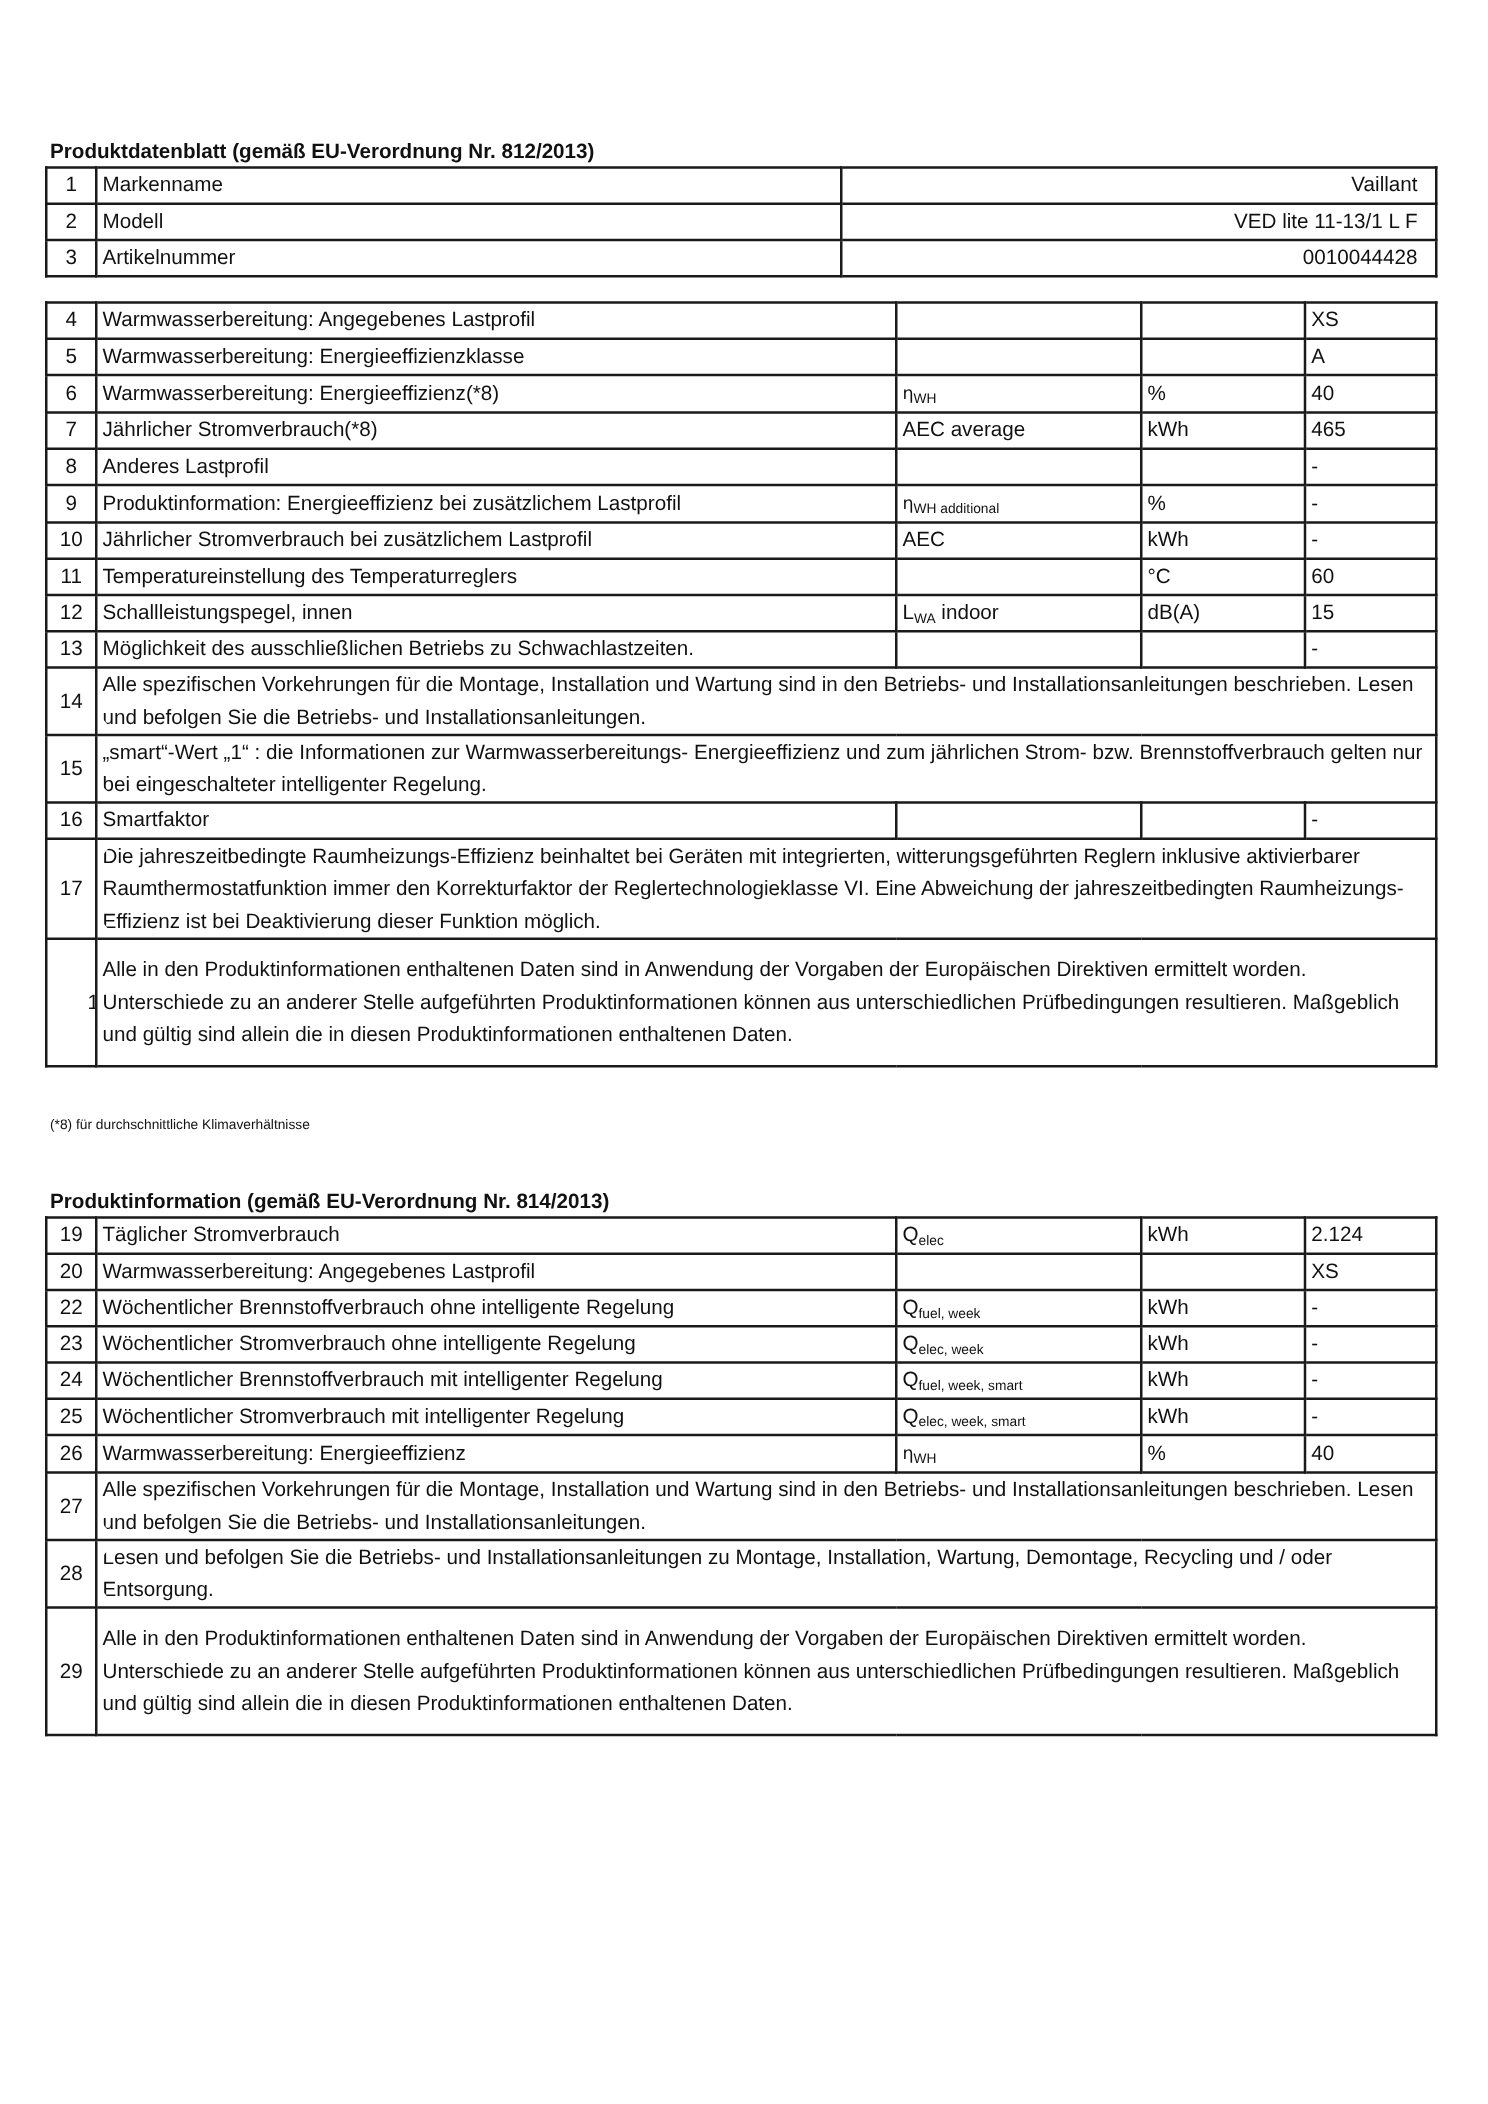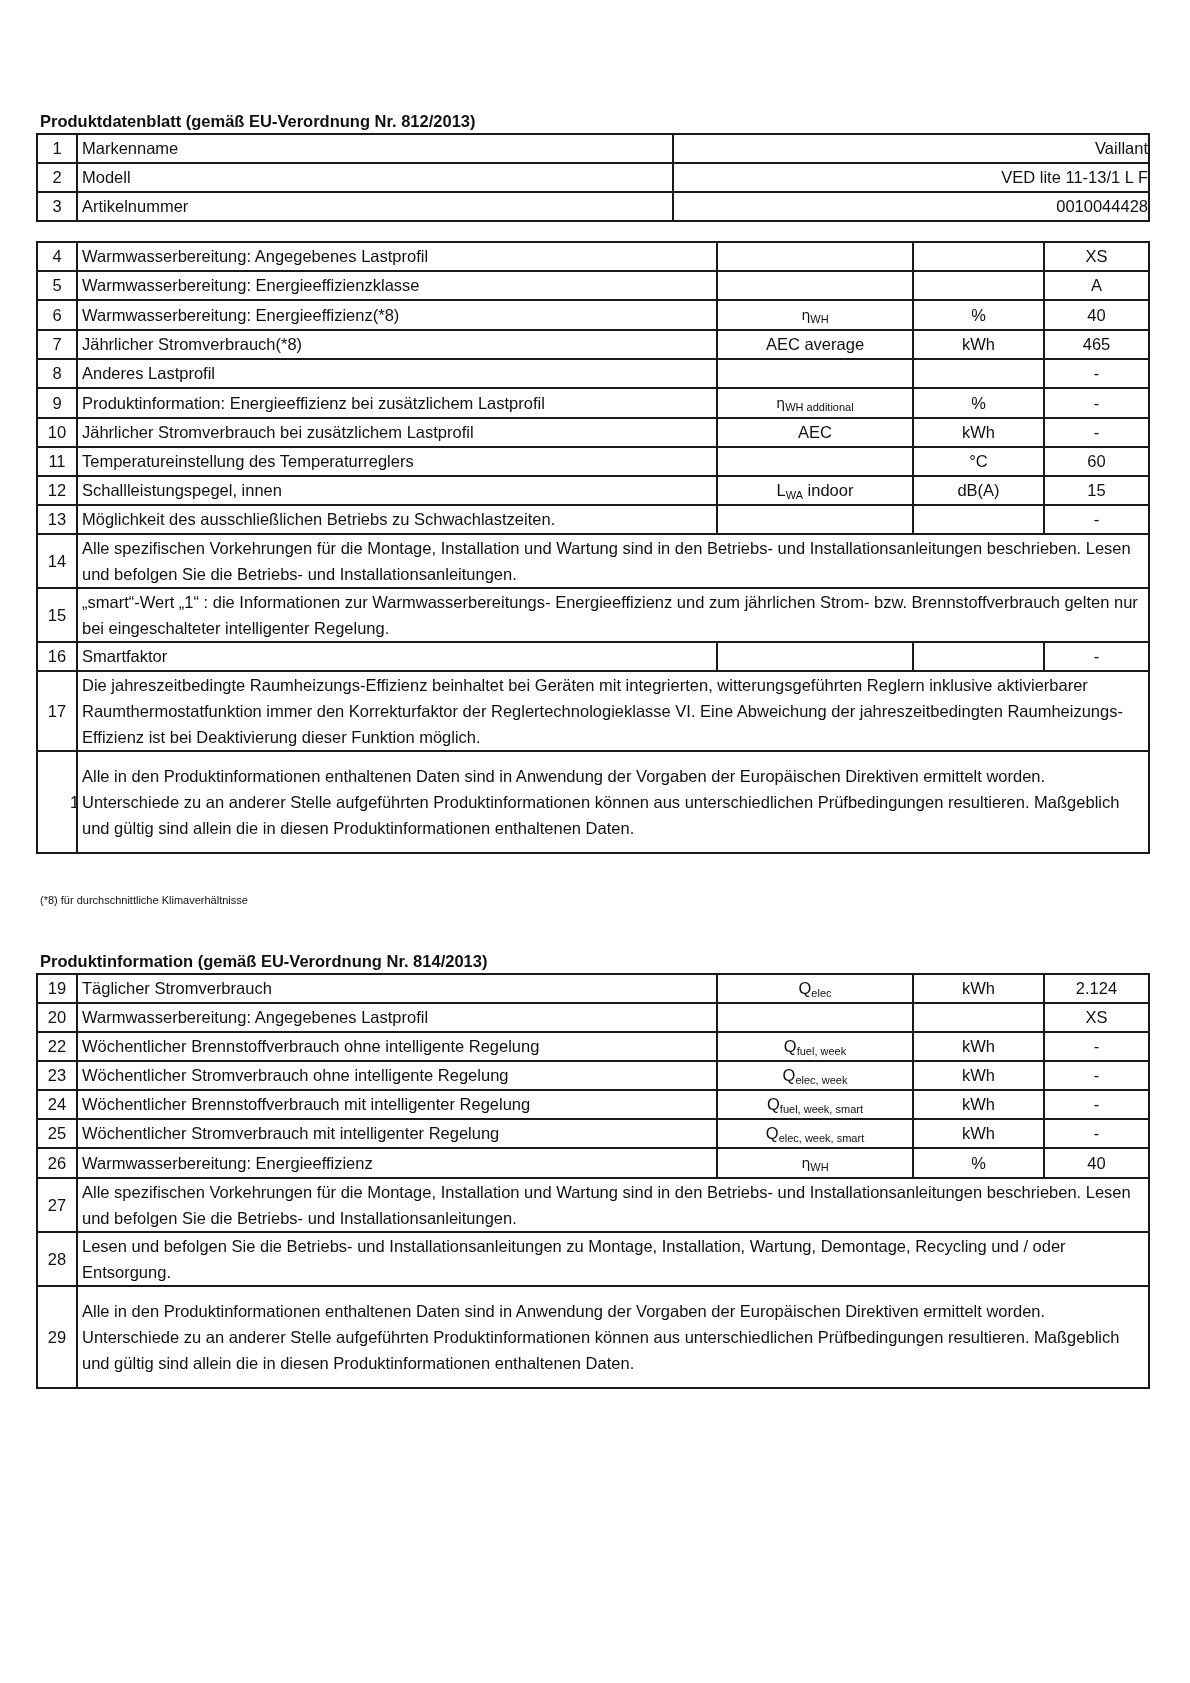--- a/index.html
+++ b/index.html
@@ -42,25 +42,26 @@
       font-size: 16.5px;
       line-height: 27px;
       white-space: nowrap;
       overflow: hidden;
     }
     table.sheet td.num {
       text-align: center;
       padding: 0;
     }
     table.sheet td.label { text-align: left; }
-    table.sheet td.sym, table.sheet td.unit, table.sheet td.val { text-align: center; }
-    table.sheet td.right { text-align: right; padding-right: 0; }
+    table.sheet td.sym, table.sheet td.unit, table.sheet td.val { }
+    table.sheet td.right { text-align: right; padding-right: 14px; }
     table.sheet td.wrap {
       white-space: normal;
       line-height: 26px;
+      border-radius: 25px;
     }
     sub.s {
       font-size: 11px;
       vertical-align: -3px;
       line-height: 0;
     }
     .eta { font-family: "DejaVu Sans", sans-serif; font-size: 14px; }
     .footnote {
       position: absolute;
       left: 40px;

